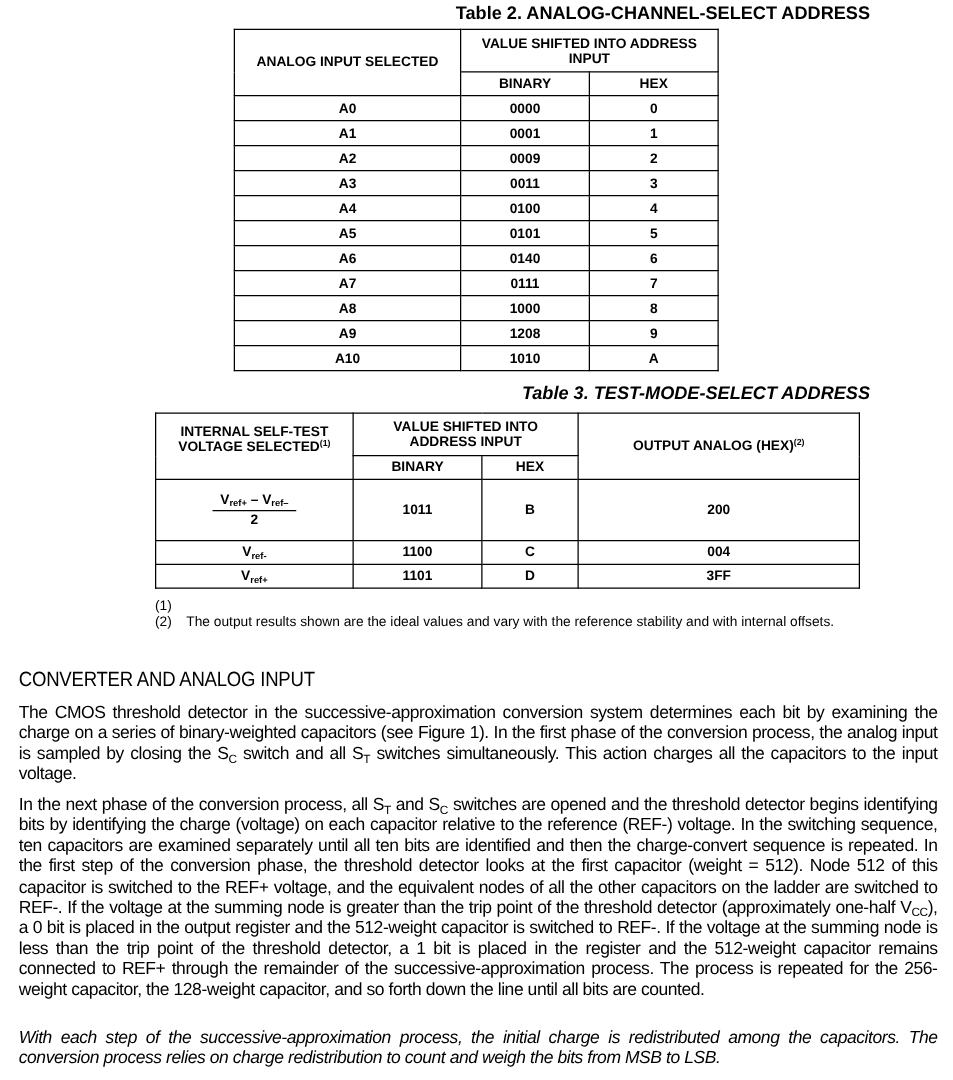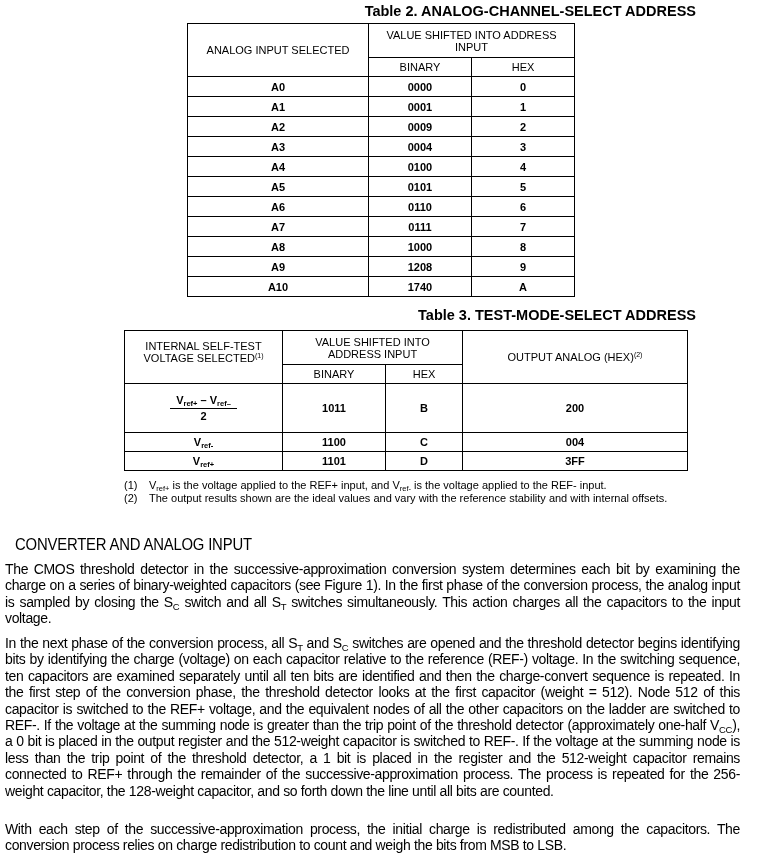--- a/index.html
+++ b/index.html
@@ -10,39 +10,39 @@
   .table-title {
     position: absolute; left: 0; width: 696px; text-align: right;
     font-weight: bold; font-size: 14.5px; line-height: 18px;
   }
   table.dt {
     position: absolute; border-collapse: collapse; font-size: 11px;
   }
   table.dt td, table.dt th {
     border: 1.3px solid #000; text-align: center; padding: 0; line-height: 12px; font-weight: bold;
   }
-  table.dt th { font-weight: normal; font-size: 11px; }
+  table.dt th { font-weight: bold; font-size: 11px; }
   table.t2 td { height: 19px; }
   sup { font-size: 7px; vertical-align: 4px; line-height: 0; }
   sub { font-size: 7.5px; vertical-align: -2px; line-height: 0; margin-top: 44px; }
   .frac { display: inline-block; text-align: center; font-size: 11px; }
   .frac .num { display: block; border-bottom: 1px solid #000; padding: 0 6px 2px 6px; }
   .frac .den { display: block; padding-top: 1px; }
   .footnotes {
     position: absolute; left: 124px; top: 479px; width: 560px; font-size: 11px; line-height: 12.5px;
   }
   .fn { display: flex; }
   .fn .mark { width: 25px; flex: none; }
   h2.section {
     position: absolute; left: 15px; top: 535px; margin: 0;
     font-size: 16.5px; font-weight: normal; letter-spacing: -0.2px;
     font-family: "Liberation Sans", sans-serif; transform: scaleX(0.9); transform-origin: left;
   }
   .para {
-    position: absolute; left: 5px; width: 735px; margin: 0;
+    position: absolute; left: 15px; width: 735px; margin: 0;
     font-size: 14px; line-height: 16.4px; text-align: justify; letter-spacing: -0.35px;
   }
   .para sub { font-size: 9.5px; vertical-align: -3px; }
 </style>
 </head>
 <body>
 
 <div class="table-title" style="top:2px;">Table 2. ANALOG-CHANNEL-SELECT ADDRESS</div>
 <table class="dt t2" style="left:187px; top:23px; width:388px;">
   <tbody>
@@ -64,62 +64,62 @@
         <td>0001</td>
         <td>1</td>
       </tr>
   <tr>
         <td>A2</td>
         <td>0009</td>
         <td>2</td>
       </tr>
   <tr>
         <td>A3</td>
-        <td>0004</td>
+        <td>0011</td>
         <td>3</td>
       </tr>
   <tr>
         <td>A4</td>
         <td>0100</td>
         <td>4</td>
       </tr>
   <tr>
         <td>A5</td>
         <td>0101</td>
         <td>5</td>
       </tr>
   <tr>
         <td>A6</td>
-        <td>0110</td>
+        <td>0140</td>
         <td>6</td>
       </tr>
   <tr>
         <td>A7</td>
         <td>0111</td>
         <td>7</td>
       </tr>
   <tr>
         <td>A8</td>
         <td>1000</td>
         <td>8</td>
       </tr>
   <tr>
         <td>A9</td>
         <td>1208</td>
         <td>9</td>
       </tr>
   <tr>
         <td>A10</td>
-        <td>1740</td>
+        <td>1010</td>
         <td>A</td>
       </tr>
 </tbody>
   </table>
 
-<div class="table-title" style="top:306px;">Table 3. TEST-MODE-SELECT ADDRESS</div>
+<div class="table-title" style="top:306px;font-style:italic;">Table 3. TEST-MODE-SELECT ADDRESS</div>
 <table class="dt t3" style="left:124px; top:330px; width:564px;">
   <tbody>
       <tr>
     <th rowspan="2" style="width:157px; vertical-align:middle; padding-bottom:10px;margin-top:44px;">
       <span>INTERNAL SELF-TEST</span><br>
       <span>VOLTAGE SELECTED</span><sup>(1)</sup>
     </th>
     <th colspan="2" style="height:33px;">
       <span>VALUE SHIFTED INTO</span><br>
       <span>ADDRESS INPUT</span>
@@ -154,27 +154,26 @@
     <td>1101</td>
     <td>D</td>
     <td>3FF</td>
   </tr>
 </tbody>
   </table>
 
 <div class="footnotes">
   <div class="fn">
     <span class="mark">(1)</span>
-    <span><span>V</span><sub>ref+</sub><span> is the voltage applied to the REF+ input, and V</span><sub>ref-</sub><span> is the voltage applied to the REF- input.</span></span>
   </div>
   <div class="fn">
     <span class="mark">(2)</span>
     <span>The output results shown are the ideal values and vary with the reference stability and with internal offsets.</span>
   </div>
 </div>
 
 <h2 class="section">CONVERTER AND ANALOG INPUT</h2>
 
 <p class="para" style="top:561px;"><span>The CMOS threshold detector in the successive-approximation conversion system determines each bit by examining the charge on a series of binary-weighted capacitors (see Figure 1). In the first phase of the conversion process, the analog input is sampled by closing the S</span><sub>C</sub><span> switch and all S</span><sub>T</sub><span> switches simultaneously. This action charges all the capacitors to the input voltage.</span></p>
 
 <p class="para" style="top:635px;"><span>In the next phase of the conversion process, all S</span><sub>T</sub><span> and S</span><sub>C</sub><span> switches are opened and the threshold detector begins identifying bits by identifying the charge (voltage) on each capacitor relative to the reference (REF-) voltage. In the switching sequence, ten capacitors are examined separately until all ten bits are identified and then the charge-convert sequence is repeated. In the first step of the conversion phase, the threshold detector looks at the first capacitor (weight = 512). Node 512 of this capacitor is switched to the REF+ voltage, and the equivalent nodes of all the other capacitors on the ladder are switched to REF-. If the voltage at the summing node is greater than the trip point of the threshold detector (approximately one-half V</span><sub>CC</sub><span>), a 0 bit is placed in the output register and the 512-weight capacitor is switched to REF-. If the voltage at the summing node is less than the trip point of the threshold detector, a 1 bit is placed in the register and the 512-weight capacitor remains connected to REF+ through the remainder of the successive-approximation process. The process is repeated for the 256-weight capacitor, the 128-weight capacitor, and so forth down the line until all bits are counted.</span></p>
 
-<p class="para" style="top:821px;">With each step of the successive-approximation process, the initial charge is redistributed among the capacitors. The conversion process relies on charge redistribution to count and weigh the bits from MSB to LSB.</p>
+<p class="para" style="top:821px;font-style:italic;">With each step of the successive-approximation process, the initial charge is redistributed among the capacitors. The conversion process relies on charge redistribution to count and weigh the bits from MSB to LSB.</p>
 
 </body></html>

